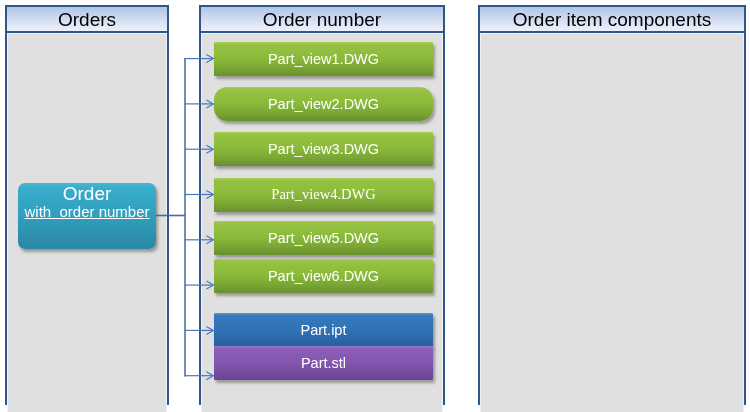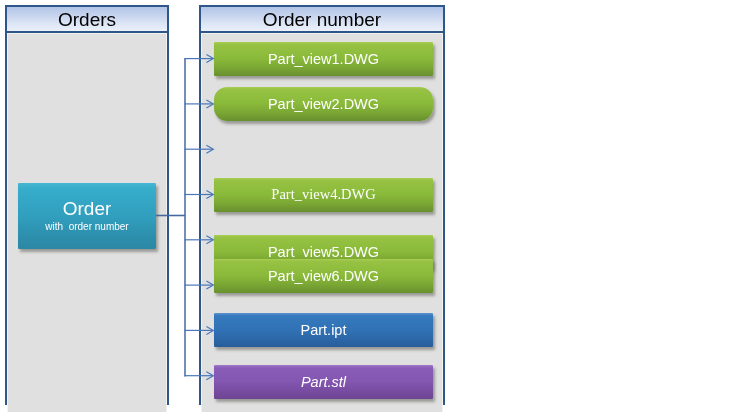--- a/index.html
+++ b/index.html
@@ -71,32 +71,33 @@
     position: absolute;
     left: 11px;
     top: 150px;
     width: 138px;
     height: 66px;
     background: linear-gradient(180deg, #45b7d2 0%, #37adcc 8%, #319fbe 50%, #2d90ae 78%, #2b88a5 100%);
     box-shadow: 2px 3px 3px rgba(95, 95, 90, 0.55);
     display: flex;
     flex-direction: column;
     align-items: center;
-    justify-content: center;
+    justify-content: flex-start;
     color: #ffffff;
-    border-radius: 1px;
+    border-radius: 7px;
   }
   .order-box .order-title {
     font-size: 19px;
     line-height: 21px;
   }
   .order-box .order-subtitle {
-    font-size: 10px;
+    font-size: 15px;
     line-height: 16px;
     white-space: pre;
+    text-decoration: underline;
   }
 
   svg.connectors {
     position: absolute;
     left: 0; top: 0;
     width: 750px; height: 412px;
     pointer-events: none;
   }
 </style>
 </head>
@@ -120,38 +121,47 @@
     <div class="panel-header">
       <span>Order number</span>
     </div>
     <div class="panel-body" id="items-container">
         <div class="item item-green" style="top: 8.6px;">
           <span>Part_view1.DWG</span>
         </div>
         <div class="item item-green" style="top: 53.9px; border-radius: 13px;">
           <span>Part_view2.DWG</span>
         </div>
+        <div class="item item-green" style="top: 99.2px;">
+          <span>Part_view3.DWG</span>
+        </div>
         <div class="item item-green" style="top: 144.5px; font-family: Liberation Serif, serif;">
           <span>Part_view4.DWG</span>
         </div>
-        <div class="item item-green" style="top: 202px;">
+        <div class="item item-green" style="top: 188px;">
           <span>Part_view5.DWG</span>
         </div>
         <div class="item item-green" style="top: 226px;">
           <span>Part_view6.DWG</span>
         </div>
         <div class="item item-blue" style="top: 280.4px;">
           <span>Part.ipt</span>
         </div>
-        <div class="item item-purple" style="top: 332px; font-style: italic;">
+        <div class="item item-purple" style="top: 313px;">
           <span>Part.stl</span>
         </div>
       </div>
   </div>
 
+  <div class="panel panel-right">
+    <div class="panel-header">
+      <span>Order item components</span>
+    </div>
+    <div class="panel-body"></div>
+  </div>
 
   <svg class="connectors" id="connectors" viewBox="0 0 750 412" xmlns="http://www.w3.org/2000/svg">
       <line x1="156" y1="215.5" x2="185" y2="215.5" stroke="#44699f" stroke-width="1.6"></line>
       <line x1="185" y1="57.9" x2="185" y2="376.4" stroke="#44699f" stroke-width="1.5"></line>
       <line x1="184.5" y1="58.6" x2="212.4" y2="58.6" stroke="#4a77bb" stroke-width="1.2"></line>
       <polyline points="206.4,54.6 213.4,58.6 206.4,62.6" fill="none" stroke="#4a77bb" stroke-width="1.2"></polyline>
       <line x1="184.5" y1="103.9" x2="212.4" y2="103.9" stroke="#4a77bb" stroke-width="1.2"></line>
       <polyline points="206.4,99.9 213.4,103.9 206.4,107.9" fill="none" stroke="#4a77bb" stroke-width="1.2"></polyline>
       <line x1="184.5" y1="149.2" x2="212.4" y2="149.2" stroke="#4a77bb" stroke-width="1.2"></line>
       <polyline points="206.4,145.2 213.4,149.2 206.4,153.2" fill="none" stroke="#4a77bb" stroke-width="1.2"></polyline>

